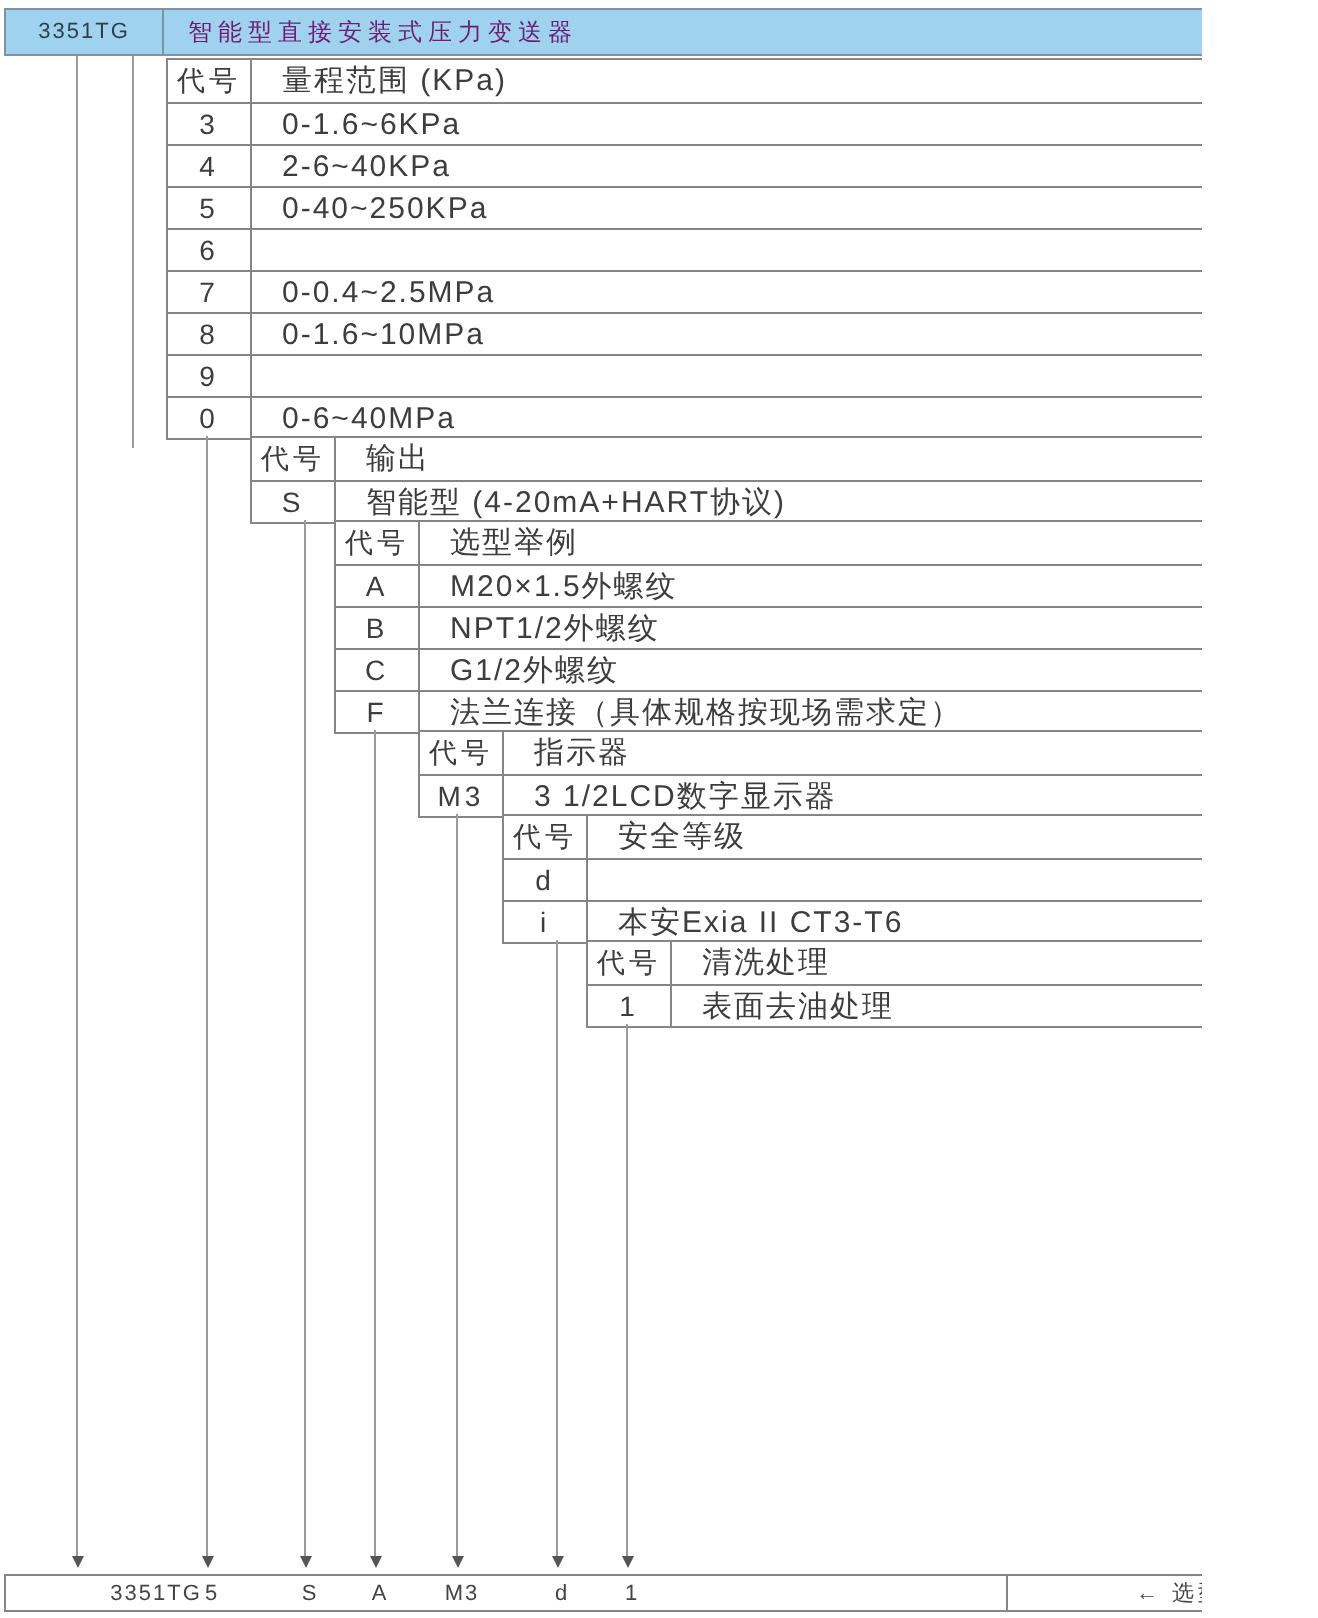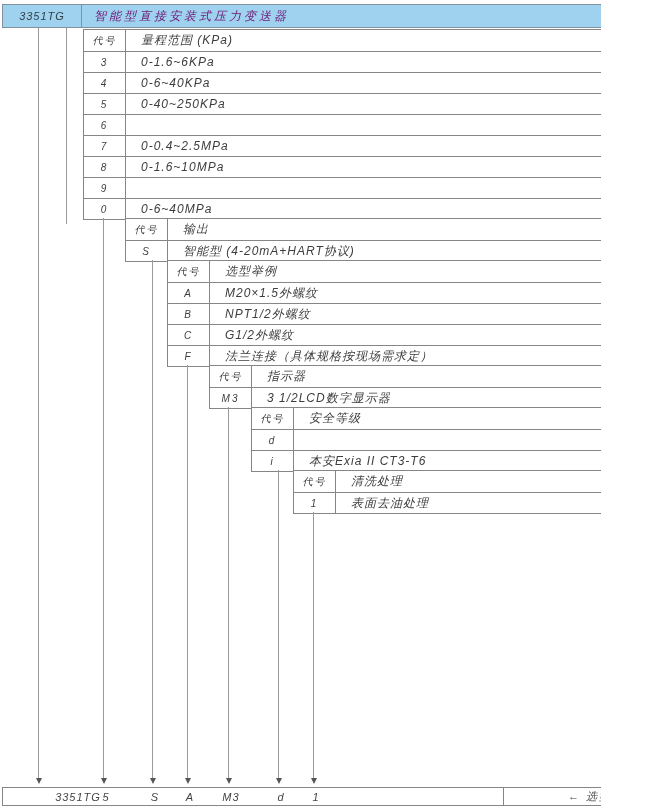--- a/index.html
+++ b/index.html
@@ -1,37 +1,37 @@
 <!DOCTYPE html>
 <html><head>
 <meta charset="utf-8">
 <style>
   html,body{margin:0;padding:0;background:#ffffff;}
   body{font-family:"Liberation Sans","DejaVu Sans",sans-serif;color:#3d3d3d;}
-  .page{position:relative;width:601px;height:809px;background:#ffffff;overflow:hidden;font-style:italic;}
+  .page{position:relative;width:601px;height:809px;background:#ffffff;overflow:hidden;}
 
   
   .hdr{position:absolute;left:2px;top:4px;width:653px;height:24px;
        background:#9ed2ef;border:1px solid #7f929d;display:flex;box-sizing:border-box;}
   .hdr-model{width:78px;border-right:1px solid #7f929d;display:flex;align-items:center;justify-content:center;
        font-size:11px;letter-spacing:1px;color:#2f3e48;}
   .hdr-title{flex:1;display:flex;align-items:center;padding-left:12px;
        font-size:12px;letter-spacing:3px;color:#701a75;}
 
   
   .rborder{position:absolute;width:1px;background:#bcbcbc;}
 
   
   .ntable{position:absolute;box-sizing:border-box;border:1px solid #868686;background:#ffffff;}
   .trow{display:flex;height:21px;box-sizing:border-box;}
   .trow + .trow{border-top:1px solid #868686;}
   .cell-code{width:42px;flex:0 0 42px;border-right:1px solid #868686;display:flex;align-items:center;justify-content:center;
-       font-size:10px;letter-spacing:2px;box-sizing:border-box;}
+       font-size:14px;letter-spacing:2px;box-sizing:border-box;}
   .cell-val{flex:1;display:flex;align-items:center;padding-left:15px;
-       font-size:12px;letter-spacing:1px;white-space:nowrap;overflow:hidden;}
+       font-size:15px;letter-spacing:1px;white-space:nowrap;overflow:hidden;}
 
   
   .vline{position:absolute;width:1px;background:#9a9a9a;}
   .arrow{position:absolute;width:0;height:0;border-left:3px solid transparent;border-right:3px solid transparent;
        border-top:6px solid #555555;}
 
   
   .strip{position:absolute;left:2px;top:787px;width:653px;height:19px;border:1px solid #868686;
        box-sizing:border-box;display:flex;background:#ffffff;}
   .strip-codes{position:relative;width:501px;border-right:1px solid #868686;box-sizing:border-box;}
@@ -56,21 +56,21 @@
         <div class="trow">
           <div class="cell-code">代号</div>
           <div class="cell-val">量程范围 (KPa)</div>
         </div>
         <div class="trow">
           <div class="cell-code">3</div>
           <div class="cell-val">0-1.6~6KPa</div>
         </div>
         <div class="trow">
           <div class="cell-code">4</div>
-          <div class="cell-val">0-6~40KPa</div>
+          <div class="cell-val">2-6~40KPa</div>
         </div>
         <div class="trow">
           <div class="cell-code">5</div>
           <div class="cell-val">0-40~250KPa</div>
         </div>
         <div class="trow">
           <div class="cell-code">6</div>
         </div>
         <div class="trow">
           <div class="cell-code">7</div>

